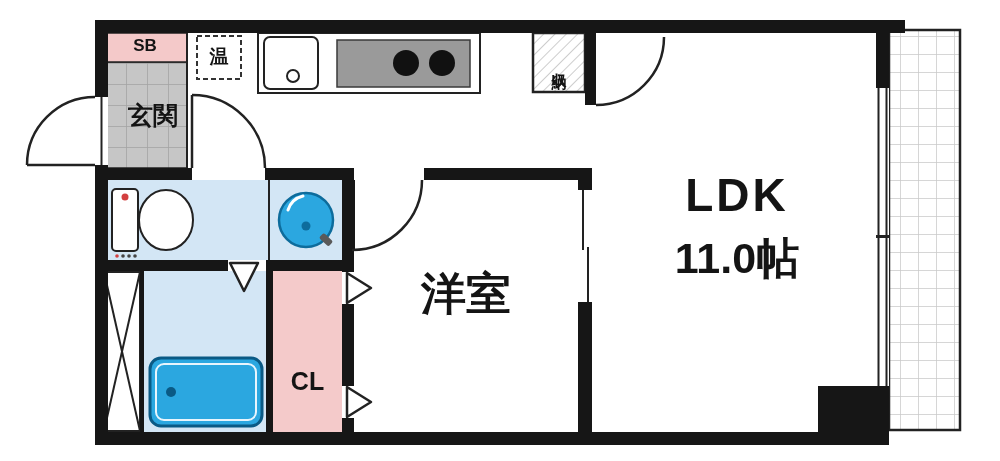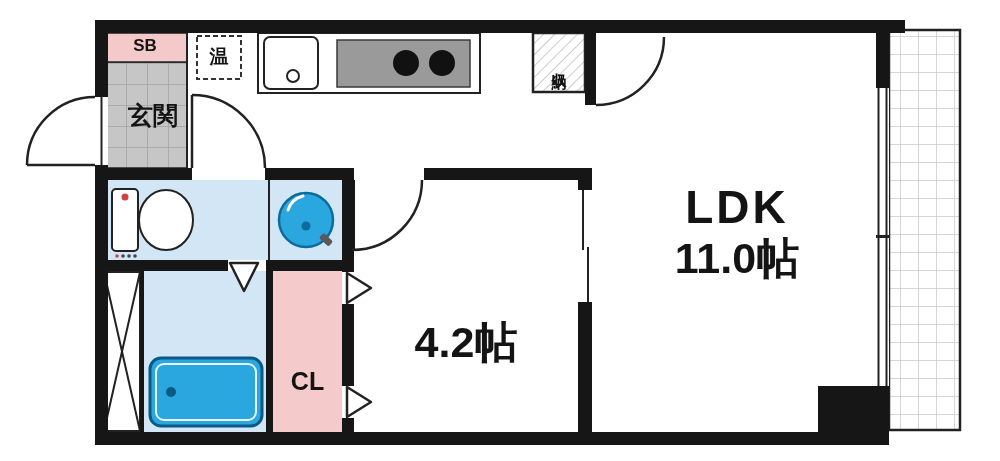--- a/index.html
+++ b/index.html
@@ -9,21 +9,21 @@
   .lbl{position:absolute;color:#141414;font-weight:800;text-align:center;
        line-height:1.05;white-space:nowrap;pointer-events:none;}
   .lbl-sb{left:103px;top:37px;width:84px;font-size:17px;}
   .lbl-genkan{left:103px;top:102px;width:84px;font-size:25px;margin-left:8px;}
   .lbl-onsui{left:197px;top:47px;width:44px;font-size:19px;}
   .lbl-storage{left:533px;top:33px;width:52px;height:59px;font-size:15px;
                display:flex;align-items:center;justify-content:center;
                writing-mode:vertical-rl;text-orientation:upright;letter-spacing:2px;}
   .lbl-yoshitsu{left:352px;top:270px;width:228px;font-size:45px;}
   .lbl-yoshitsu-size{left:352px;top:320px;width:228px;font-size:43px;}
-  .lbl-ldk{left:596px;top:183px;width:282px;font-size:46px;letter-spacing:3px;}
+  .lbl-ldk{left:596px;top:171px;width:282px;font-size:46px;letter-spacing:3px;}
   .lbl-ldk-size{left:596px;top:236px;width:282px;font-size:43px;}
   .lbl-cl{left:273px;top:336px;width:69px;font-size:25px;margin-top:32px;}
 </style>
 </head>
 <body>
 
 <div class="plan">
 
 <svg width="1000" height="461" viewBox="0 0 1000 461">
   <defs>
@@ -143,18 +143,18 @@
     <polygon points="230,263 258,263 244,291"></polygon>
     <polygon points="347,273 347,303 371,288"></polygon>
     <polygon points="347,387 347,417 371,402"></polygon>
   </g>
 </svg>
 
   <div class="lbl lbl-sb">SB</div>
   <div class="lbl lbl-genkan">玄関</div>
   <div class="lbl lbl-onsui">温</div>
   <div class="lbl lbl-storage">収納</div>
-  <div class="lbl lbl-yoshitsu-size">4.2帖</div>
+  <div class="lbl lbl-yoshitsu">洋室</div>
   <div class="lbl lbl-ldk">LDK</div>
   <div class="lbl lbl-ldk-size">11.0帖</div>
   <div class="lbl lbl-cl">CL</div>
 
 </div>
 
 </body></html>

